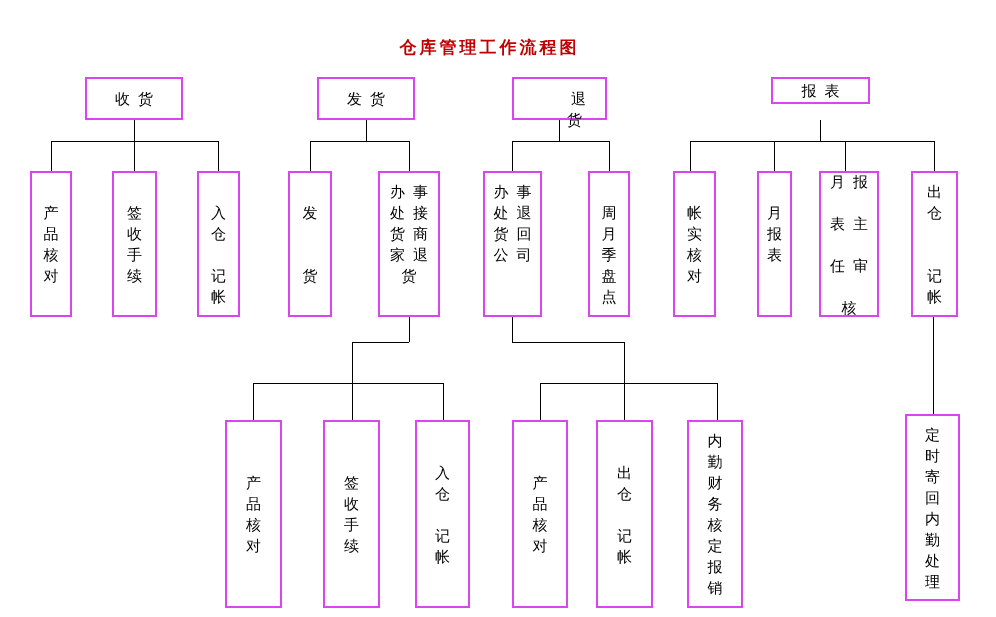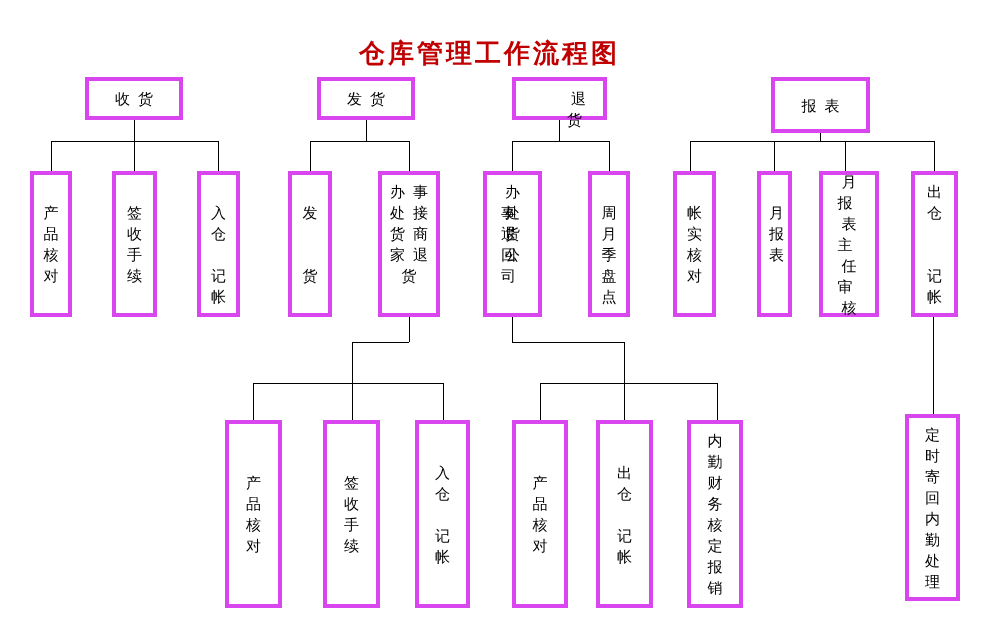--- a/index.html
+++ b/index.html
@@ -1,21 +1,21 @@
 <!DOCTYPE html>
 <html><head>
 <meta charset="utf-8">
 <style>
   html,body{margin:0;padding:0;background:#fff;}
   .canvas{position:relative;width:996px;height:617px;background:#ffffff;overflow:hidden;
           font-family:"Liberation Sans", sans-serif;}
   .title{position:absolute;left:318px;top:36px;width:340px;text-align:center;
-         font-size:26px;font-weight:bold;letter-spacing:3px;text-indent:3px;color:#c00000;
+         font-size:17px;font-weight:bold;letter-spacing:3px;text-indent:3px;color:#c00000;
          font-family:"Liberation Sans", sans-serif;}
-  .node{position:absolute;border:4px solid #d946ef;background:#fff;box-sizing:border-box;
+  .node{position:absolute;border:2px solid #d946ef;background:#fff;box-sizing:border-box;
         display:flex;flex-direction:column;justify-content:center;z-index:2;}
   .row{height:21px;line-height:21px;font-size:15px;text-align:center;color:#000;
        letter-spacing:8px;text-indent:8px;}
   .line{position:absolute;background:#000;z-index:1;}
   .watermark{position:absolute;left:855px;top:568px;width:141px;z-index:10;opacity:0.92;}
   .wm-top{display:flex;align-items:center;}
   .wm-logo{width:30px;height:30px;flex:0 0 30px;}
   .wm-brand{font-size:23px;font-weight:bold;color:#8f8f8f;letter-spacing:1px;white-space:nowrap;}
   .wm-url{font-size:13px;font-weight:bold;color:#e08a8a;margin-top:-3px;margin-left:5px;
           letter-spacing:0.5px;white-space:nowrap;}
@@ -28,21 +28,21 @@
   <div id="diagram">
       <div class="node" style="left: 85px; top: 77px; width: 98px; height: 43px;">
         <div class="row">收货</div>
       </div>
       <div class="node" style="left: 317px; top: 77px; width: 98px; height: 43px;">
         <div class="row">发货</div>
       </div>
       <div class="node" style="left: 512px; top: 77px; width: 95px; height: 43px; padding-left: 38px;">
         <div class="row">退货</div>
       </div>
-      <div class="node" style="left: 771px; top: 77px; width: 99px; height: 56px;">
+      <div class="node" style="left: 771px; top: 77px; width: 99px; height: 27px;">
         <div class="row">报表</div>
       </div>
       <div class="node" style="left: 30px; top: 171px; width: 42px; height: 146px;">
         <div class="row">产</div>
         <div class="row">品</div>
         <div class="row">核</div>
         <div class="row">对</div>
       </div>
       <div class="node" style="left: 112px; top: 171px; width: 45px; height: 146px;">
         <div class="row">签</div>

